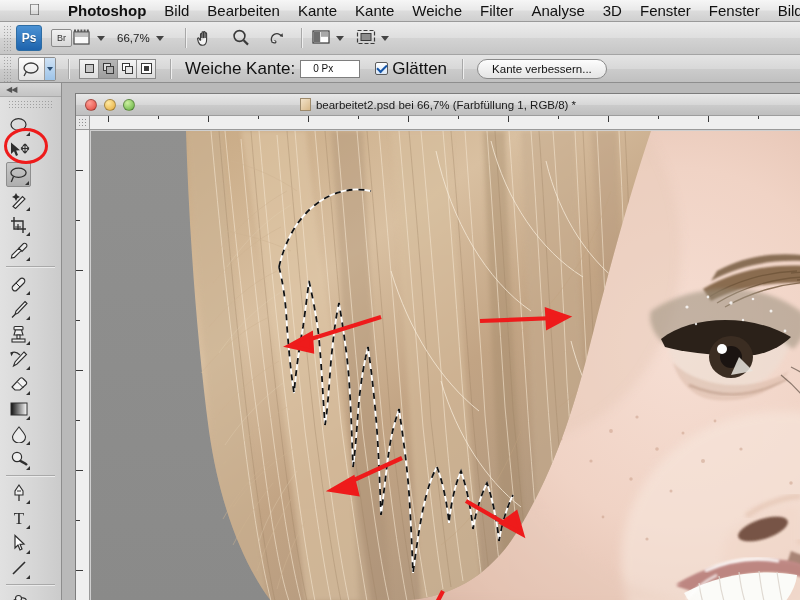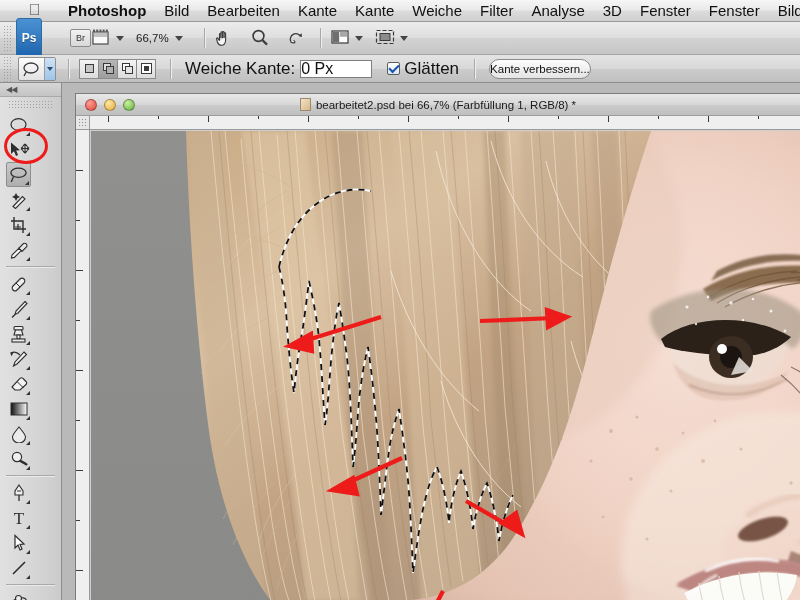--- a/index.html
+++ b/index.html
@@ -27,25 +27,25 @@
     background:linear-gradient(to bottom,#ececec 0%,#dedede 50%,#d3d3d3 51%,#c6c6c6 100%);
     border-bottom:1px solid #a4a4a4;
     display:flex; align-items:center;
   }
   .grip{
     width:9px; height:26px; margin-left:3px; margin-right:4px;
     background-image:radial-gradient(circle, #9a9a9a 0.8px, transparent 1px);
     background-size:3px 3px; opacity:.85;
   }
   .ps-badge{
-    width:26px;height:40px;border-radius:3px;
+    width:26px;height:26px;border-radius:3px;
     background:linear-gradient(to bottom,#4b92d4,#1d63ad);
     color:#fff;font-weight:bold;font-size:12px;
     display:flex;align-items:center;justify-content:center;
-    border:1px solid #2d6ca3; margin-right:28px;
+    border:1px solid #2d6ca3; margin-right:9px;
     text-shadow:0 1px 0 rgba(0,0,0,.35);
   }
   .br-badge{
     width:21px;height:18px;border-radius:2px;
     background:linear-gradient(to bottom,#f2f2f2,#d8d8d8);
     border:1px solid #8b8b8b; font-size:9px; color:#333;
     display:flex;align-items:center;justify-content:center; margin-right:0;
   }
   .appbar-ico{ position:relative; width:22px;height:20px; margin-right:3px; }
   .caret{
@@ -78,35 +78,35 @@
     display:flex; margin-left:2px;
   }
   .selmode .btn{
     width:20px;height:20px;border:1px solid #8b8b8b; margin-left:-1px;
     background:linear-gradient(to bottom,#f4f4f4,#dcdcdc);
     display:flex;align-items:center;justify-content:center;
   }
   .selmode .btn.on{ background:linear-gradient(to bottom,#b6b6b6,#9e9e9e); }
   .lbl{ font-size:17px;color:#111; }
   .txtfield{
-    width:72px;height:18px;background:#fff;border:1px solid #7e7e7e;
-    font-size:16px;color:#111;padding:0 0;display:flex;align-items:center;
+    width:60px;height:18px;background:#fff;border:1px solid #7e7e7e;
+    font-size:10px;color:#111;padding:0 12px;display:flex;align-items:center;
     margin-left:5px;
   }
   .cbox{
     width:13px;height:13px;border:1px solid #5c5c5c;border-radius:2px;
     background:linear-gradient(to bottom,#ffffff,#dbe8f7);
     display:flex;align-items:center;justify-content:center;margin-right:4px;
   }
   .cbox:after{
     content:"";width:8px;height:4px;border-left:2px solid #1756a8;border-bottom:2px solid #1756a8;
     transform:rotate(-45deg) translate(1px,-1px);
   }
   .pillbtn{
-    height:20px;padding:0 0;border-radius:10px;border:1px solid #8a8a8a;
+    height:20px;padding:0 14px;border-radius:10px;border:1px solid #8a8a8a;
     background:linear-gradient(to bottom,#fdfdfd,#e4e4e4);
     font-size:11.5px;color:#111;display:flex;align-items:center;
   }
 
   
   #toolbox{
     position:absolute;left:0;top:83px;width:62px;height:517px;
     background:linear-gradient(to right,#e1e1e1,#d5d5d5 60%,#cbcbcb);
     border-right:1px solid #8d8d8d;
   }

